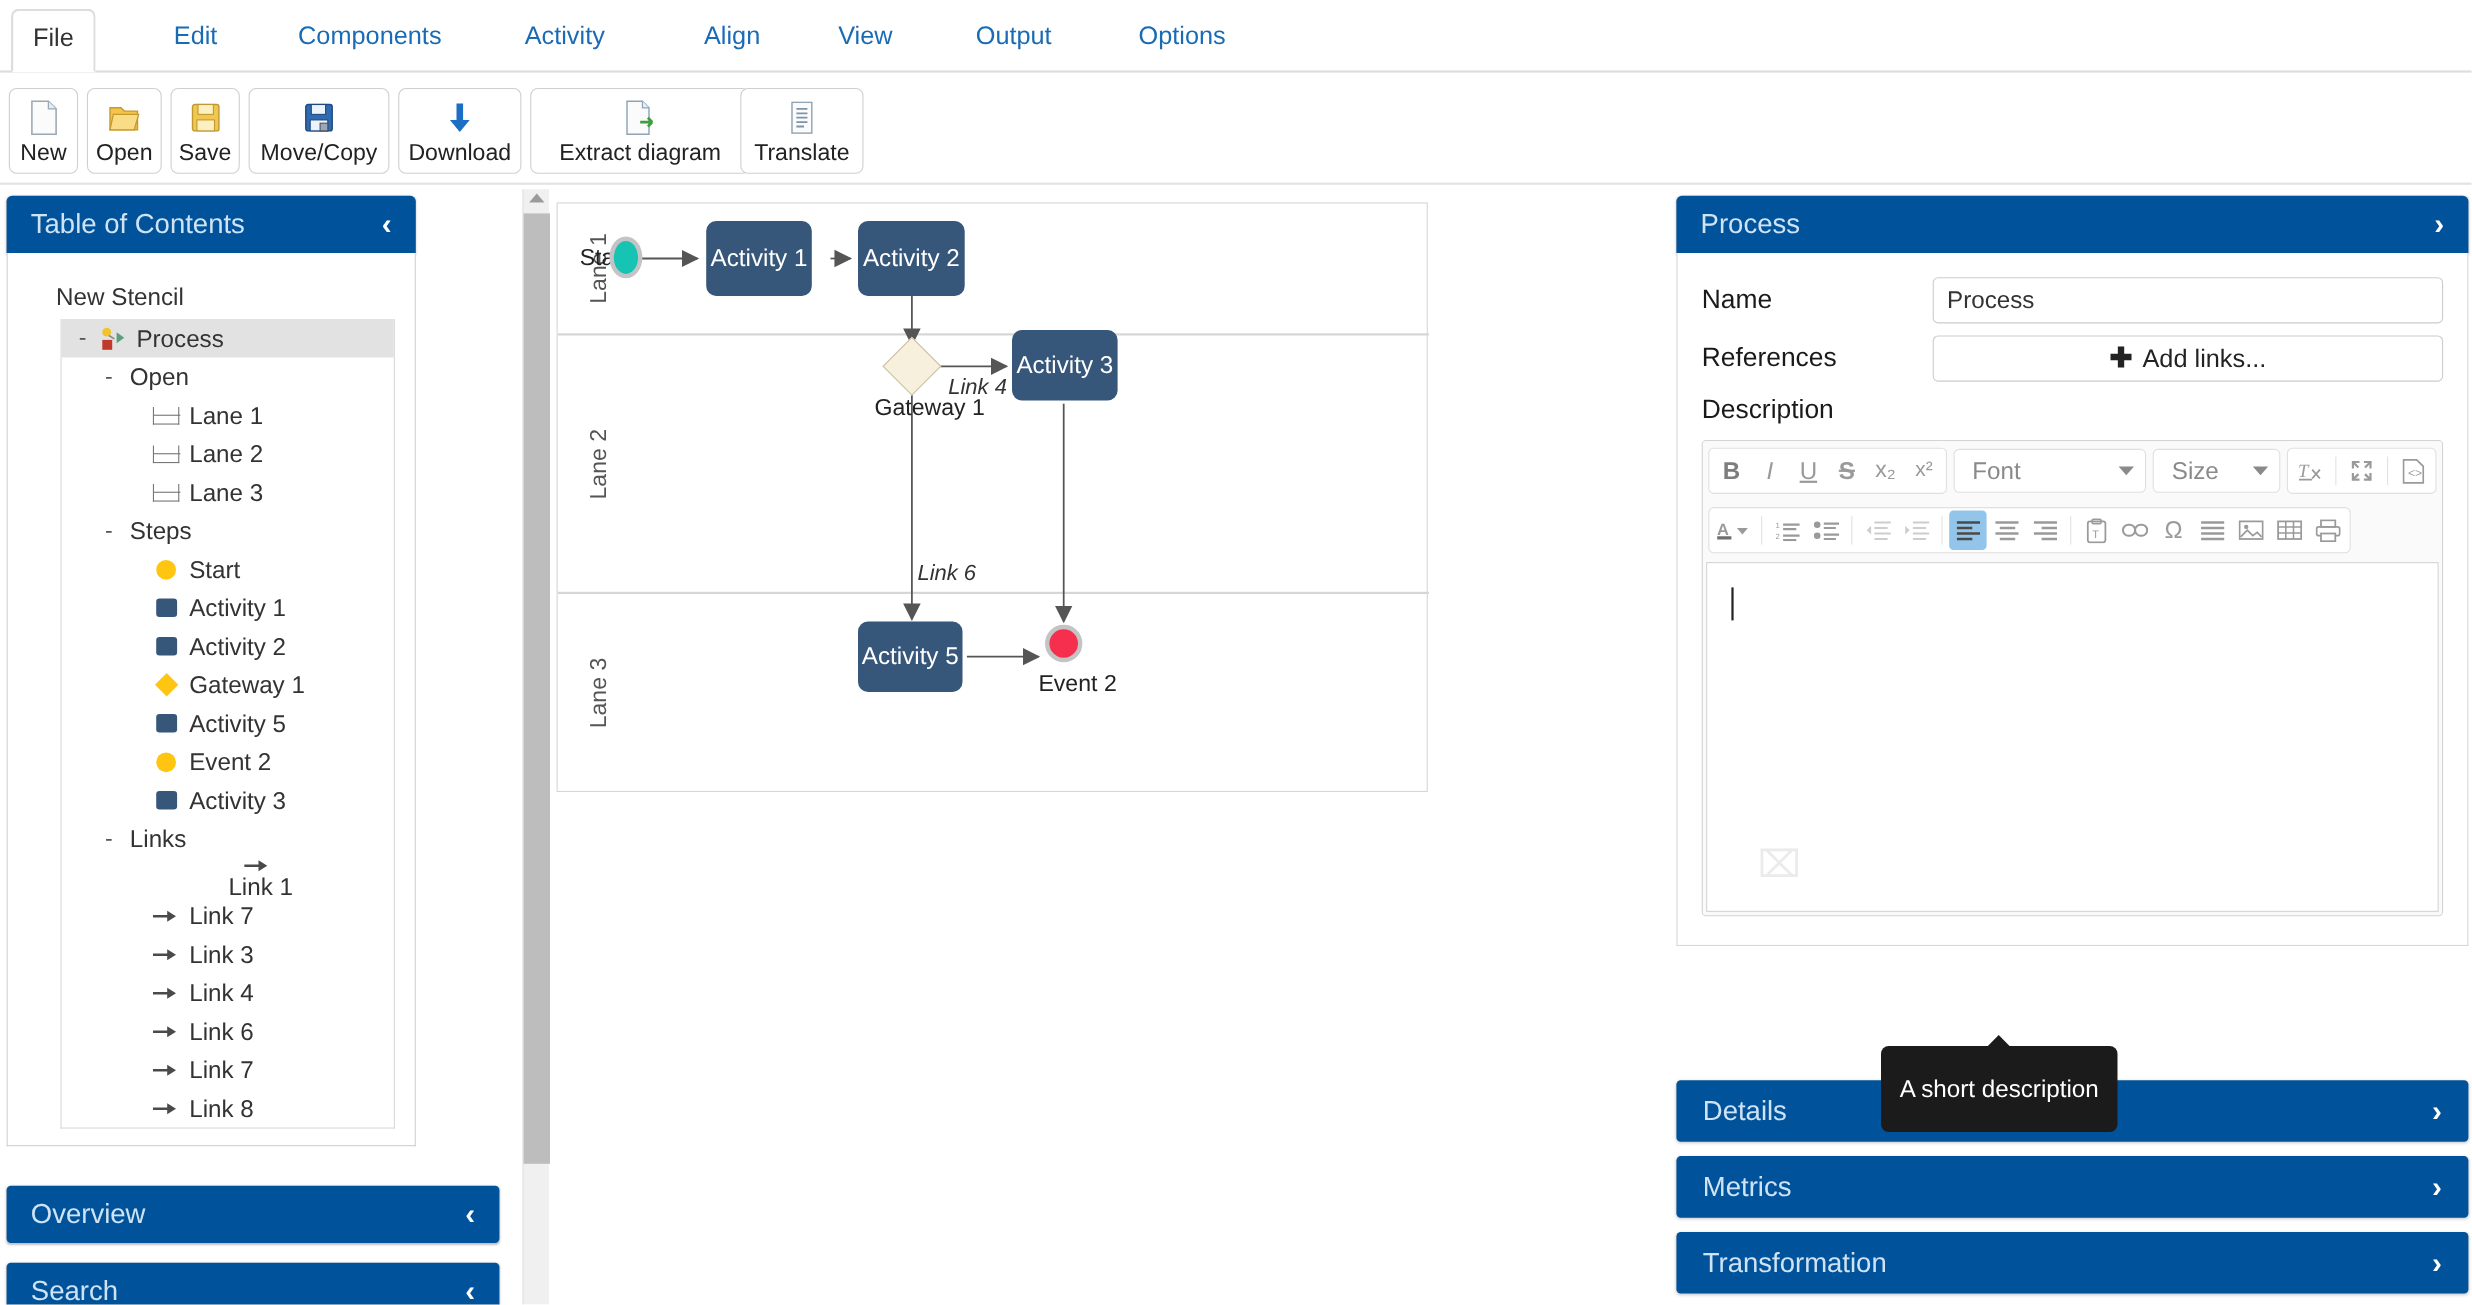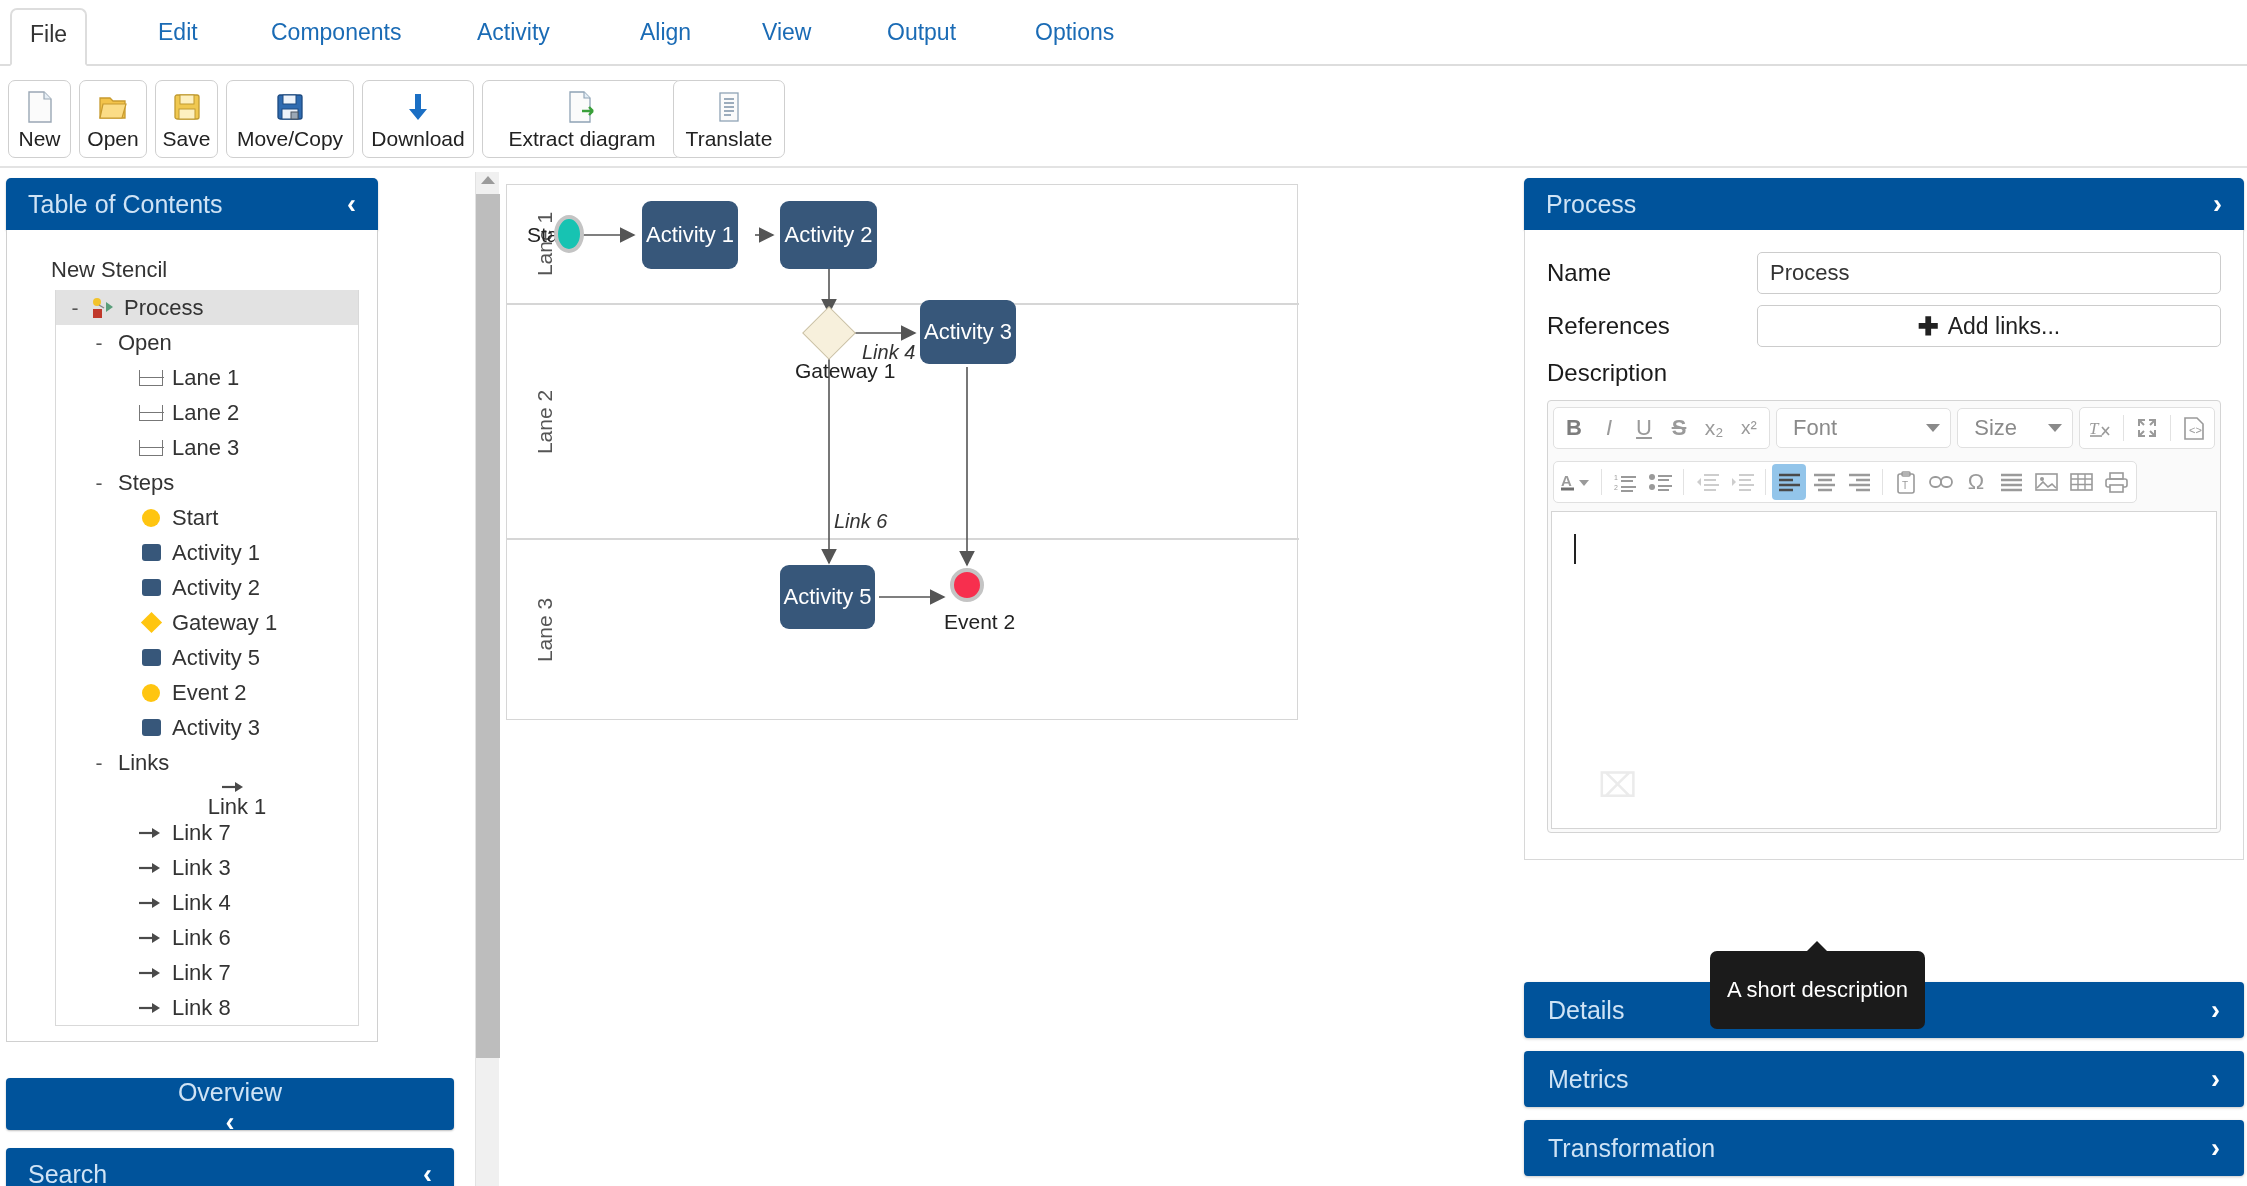--- a/index.html
+++ b/index.html
@@ -447,21 +447,21 @@
                 </svg>
               </span>
               <span style="margin-left: 6px;">Link 8</span>
             </div>
           </div>
       </div>
     </div>
   </div>
 
   <div class="overview-panel">
-    <div class="panel-head" style="border-radius:4px;flex-direction:column;">
+    <div class="panel-head" style="border-radius:4px;">
       <span class="ttl">Overview</span>
       <span class="chev">‹</span>
     </div>
   </div>
 
   <div class="search-panel">
     <div class="panel-head" style="border-radius:4px;">
       <span class="ttl">Search</span>
       <span class="chev">‹</span>
     </div>

